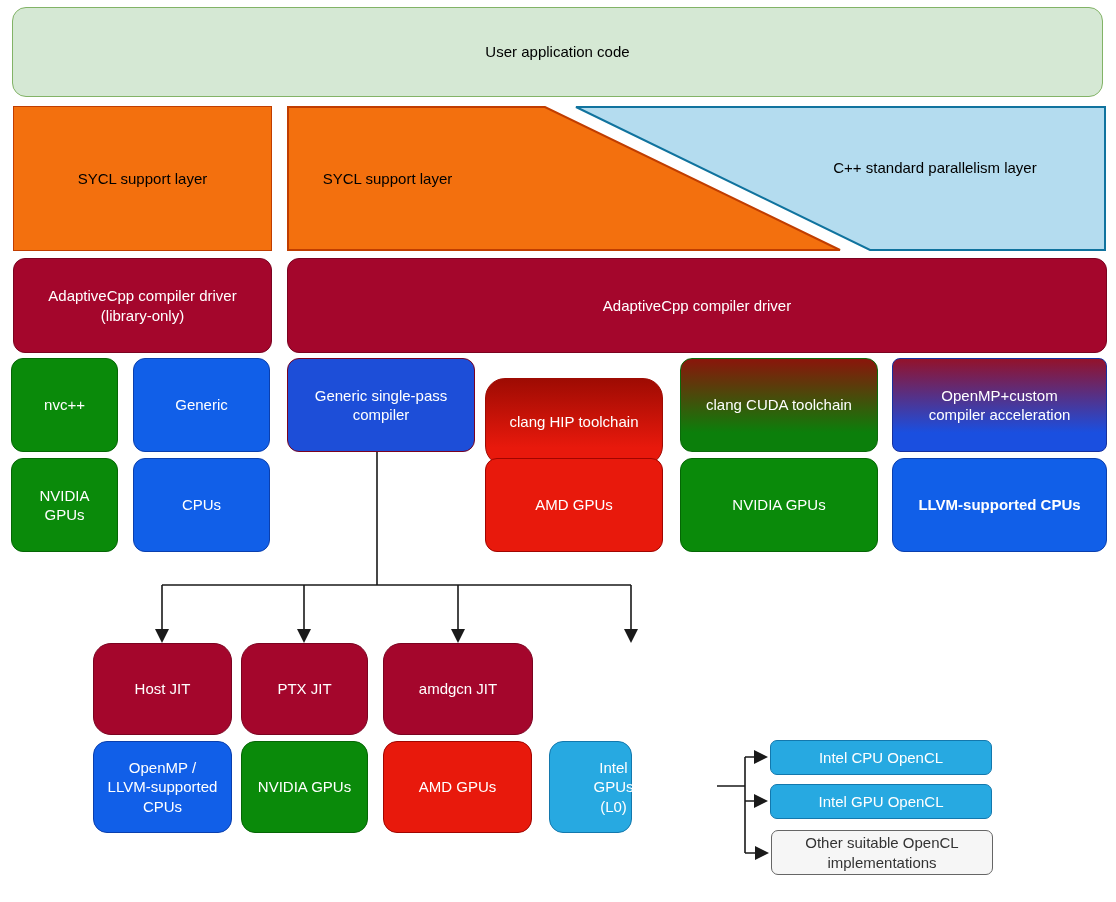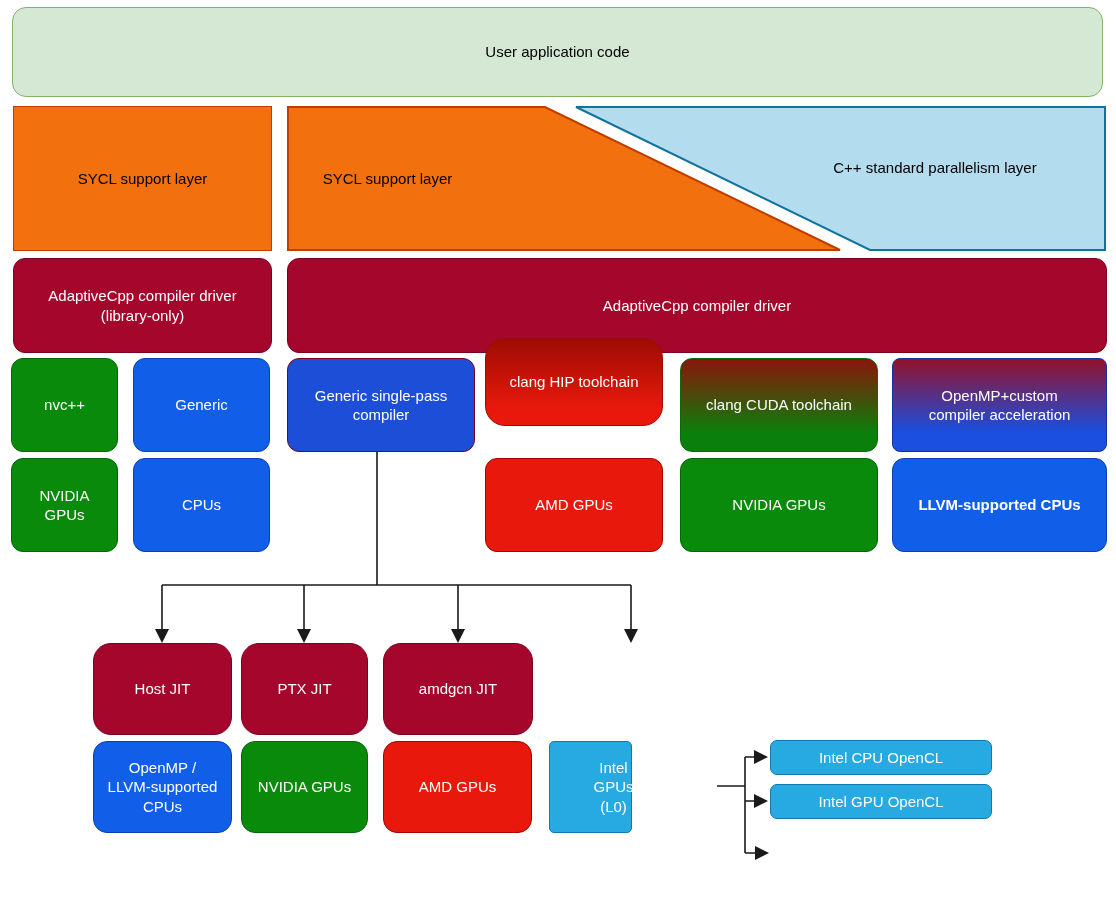--- a/index.html
+++ b/index.html
@@ -40,43 +40,45 @@
     <div class="node" style="left: 13px; top: 106px; width: 259px; height: 145px; border-radius: 0px; background: rgb(243, 112, 14); border-color: rgb(192, 61, 0); color: rgb(0, 0, 0);">SYCL support layer</div>
     <div class="node noborder" style="left: 300px; top: 106px; width: 175px; height: 145px; border-radius: 0px; color: rgb(0, 0, 0);">SYCL support layer</div>
     <div class="node noborder" style="left: 770px; top: 125px; width: 330px; height: 85px; border-radius: 0px; color: rgb(0, 0, 0);">C++ standard parallelism layer</div>
     <div class="node" style="left: 13px; top: 258px; width: 259px; height: 95px; border-radius: 12px; background: rgb(164, 6, 44); border-color: rgb(122, 2, 32); color: rgb(255, 255, 255);">AdaptiveCpp compiler driver
 (library-only)</div>
     <div class="node" style="left: 287px; top: 258px; width: 820px; height: 95px; border-radius: 12px; background: rgb(164, 6, 44); border-color: rgb(122, 2, 32); color: rgb(255, 255, 255);">AdaptiveCpp compiler driver</div>
     <div class="node" style="left: 11px; top: 358px; width: 107px; height: 94px; border-radius: 12px; background: rgb(10, 138, 10); border-color: rgb(5, 102, 5); color: rgb(255, 255, 255);">nvc++</div>
     <div class="node" style="left: 133px; top: 358px; width: 137px; height: 94px; border-radius: 12px; background: rgb(17, 95, 232); border-color: rgb(10, 63, 174); color: rgb(255, 255, 255);">Generic</div>
     <div class="node" style="left: 287px; top: 358px; width: 188px; height: 94px; border-radius: 12px; background: #1d4ed8; border-color: rgb(122, 2, 32); color: rgb(255, 255, 255);">Generic single-pass
 compiler</div>
-    <div class="node" style="left: 485px; top: 338px; width: 178px; height: 88px; border-radius: 20px; background: linear-gradient(rgb(158, 11, 3) 0%, rgb(232, 25, 12) 80%); border-color: rgb(158, 11, 3); color: rgb(255, 255, 255);">clang HIP toolchain</div>
+    <div class="node" style="left: 485px; top: 378px; width: 178px; height: 88px; border-radius: 20px; background: linear-gradient(rgb(158, 11, 3) 0%, rgb(232, 25, 12) 80%); border-color: rgb(158, 11, 3); color: rgb(255, 255, 255);">clang HIP toolchain</div>
     <div class="node" style="left: 680px; top: 358px; width: 198px; height: 94px; border-radius: 12px; background: linear-gradient(rgb(138, 21, 11) 0%, rgb(11, 127, 11) 80%); border-color: rgb(11, 106, 11); color: rgb(255, 255, 255);">clang CUDA toolchain</div>
     <div class="node" style="left: 892px; top: 358px; width: 215px; height: 94px; border-radius: 8px; background: linear-gradient(rgb(147, 18, 43) 0%, rgb(26, 79, 224) 80%); border-color: rgb(22, 48, 158); color: rgb(255, 255, 255);">OpenMP+custom
 compiler acceleration</div>
     <div class="node" style="left: 11px; top: 458px; width: 107px; height: 94px; border-radius: 12px; background: rgb(10, 138, 10); border-color: rgb(5, 102, 5); color: rgb(255, 255, 255);">NVIDIA
 GPUs</div>
     <div class="node" style="left: 133px; top: 458px; width: 137px; height: 94px; border-radius: 12px; background: rgb(17, 95, 232); border-color: rgb(10, 63, 174); color: rgb(255, 255, 255);">CPUs</div>
     <div class="node" style="left: 485px; top: 458px; width: 178px; height: 94px; border-radius: 12px; background: rgb(232, 25, 12); border-color: rgb(160, 5, 0); color: rgb(255, 255, 255);">AMD GPUs</div>
     <div class="node" style="left: 680px; top: 458px; width: 198px; height: 94px; border-radius: 12px; background: rgb(10, 138, 10); border-color: rgb(5, 102, 5); color: rgb(255, 255, 255);">NVIDIA GPUs</div>
     <div class="node" style="left: 892px; top: 458px; width: 215px; height: 94px; border-radius: 12px; background: rgb(17, 95, 232); border-color: rgb(10, 63, 174); color: rgb(255, 255, 255); font-weight: bold;">LLVM-supported CPUs</div>
     <div class="node" style="left: 93px; top: 643px; width: 139px; height: 92px; border-radius: 18px; background: rgb(164, 6, 44); border-color: rgb(122, 2, 32); color: rgb(255, 255, 255);">Host JIT</div>
     <div class="node" style="left: 241px; top: 643px; width: 127px; height: 92px; border-radius: 18px; background: rgb(164, 6, 44); border-color: rgb(122, 2, 32); color: rgb(255, 255, 255);">PTX JIT</div>
     <div class="node" style="left: 383px; top: 643px; width: 150px; height: 92px; border-radius: 18px; background: rgb(164, 6, 44); border-color: rgb(122, 2, 32); color: rgb(255, 255, 255);">amdgcn JIT</div>
     <div class="node" style="left: 93px; top: 741px; width: 139px; height: 92px; border-radius: 14px; background: rgb(17, 95, 232); border-color: rgb(10, 63, 174); color: rgb(255, 255, 255);">OpenMP /
 LLVM-supported
 CPUs</div>
     <div class="node" style="left: 241px; top: 741px; width: 127px; height: 92px; border-radius: 14px; background: rgb(10, 138, 10); border-color: rgb(5, 102, 5); color: rgb(255, 255, 255);">NVIDIA GPUs</div>
     <div class="node" style="left: 383px; top: 741px; width: 149px; height: 92px; border-radius: 14px; background: rgb(232, 25, 12); border-color: rgb(160, 5, 0); color: rgb(255, 255, 255);">AMD GPUs</div>
-    <div class="node" style="left: 549px; top: 741px; width: 83px; height: 92px; border-radius: 5px; background: rgb(39, 169, 225); border-color: rgb(19, 120, 173); color: rgb(255, 255, 255); padding-left: 46px;">Intel
+    <div class="node" style="left: 549px; top: 741px; width: 83px; height: 92px; border-radius: 14px; background: rgb(39, 169, 225); border-color: rgb(19, 120, 173); color: rgb(255, 255, 255); padding-left: 46px;">Intel
 GPUs
 (L0)</div>
     <div class="node" style="left: 770px; top: 740px; width: 222px; height: 35px; border-radius: 7px; background: rgb(39, 169, 225); border-color: rgb(19, 120, 173); color: rgb(255, 255, 255);">Intel CPU OpenCL</div>
     <div class="node" style="left: 770px; top: 784px; width: 222px; height: 35px; border-radius: 7px; background: rgb(39, 169, 225); border-color: rgb(19, 120, 173); color: rgb(255, 255, 255);">Intel GPU OpenCL</div>
+    <div class="node" style="left: 771px; top: 830px; width: 222px; height: 45px; border-radius: 7px; background: rgb(246, 246, 246); border-color: rgb(102, 102, 102); color: rgb(51, 51, 51);">Other suitable OpenCL
+implementations</div>
     <svg id="arrow-svg" style="left:0;top:0;" width="1116" height="902" viewBox="0 0 1116 902">
     <g fill="none" stroke-width="1.6" stroke="#1A1A1A">
       <path d="M377 452 V585 M162 585 H631 M162 585 V637 M304 585 V637 M458 585 V637 M631 585 V637"></path>
     </g>
     <g fill="#1A1A1A">
       <polygon points="155,629 169,629 162,643"></polygon>
       <polygon points="297,629 311,629 304,643"></polygon>
       <polygon points="451,629 465,629 458,643"></polygon>
       <polygon points="624,629 638,629 631,643"></polygon>
     </g>

